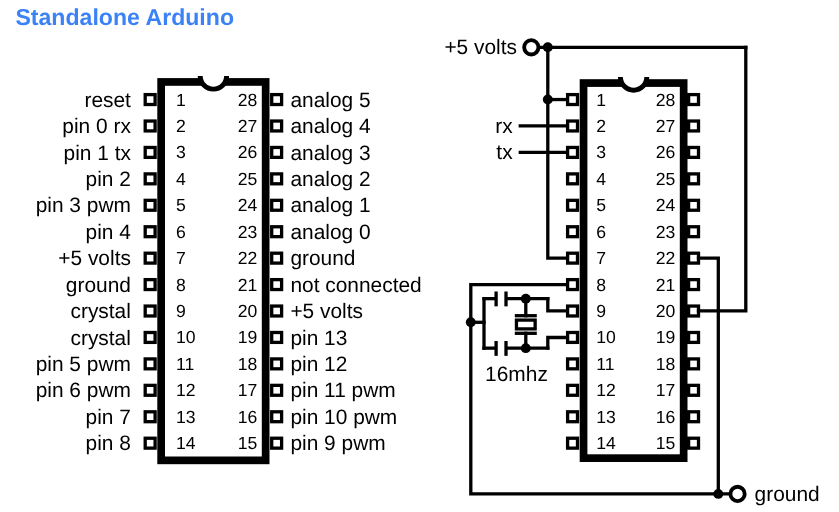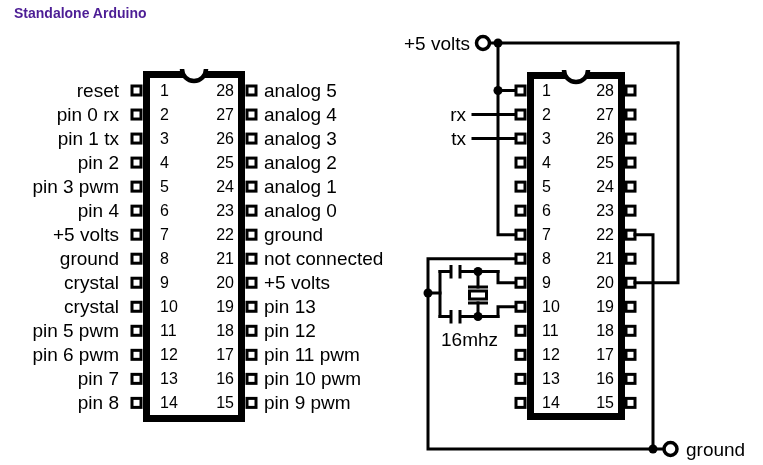--- a/index.html
+++ b/index.html
@@ -1,18 +1,18 @@
 <!DOCTYPE html>
 <html><head>
 <meta charset="utf-8">
 <style>
   html,body{margin:0;padding:0;background:#ffffff;}
   .stage{position:relative;width:763px;height:465px;background:#ffffff;overflow:hidden;
          font-family:"Liberation Sans",sans-serif;}
-  .title{position:absolute;left:14px;top:5px;font-size:14px;font-weight:bold;color:#4c1d95;}
+  .title{position:absolute;left:14px;top:5px;font-size:21px;font-weight:bold;color:#3b82f6;}
   svg{position:absolute;left:0;top:0;}
   .body{fill:#ffffff;stroke:#000000;stroke-width:7;}
   .notch-punch{fill:#ffffff;stroke:none;}
   .notch-arc{fill:#ffffff;stroke:#000000;stroke-width:4.5;}
   .pad{fill:#ffffff;stroke:#000000;stroke-width:3;}
   .wire{fill:none;stroke:#000000;stroke-width:3;stroke-linecap:square;stroke-linejoin:miter;}
   .plate{fill:none;stroke:#000000;stroke-width:3;stroke-linecap:butt;}
   .xtal{fill:#ffffff;stroke:#000000;stroke-width:3;}
   .dot{fill:#000000;stroke:none;}
   .term{fill:#ffffff;stroke:#000000;stroke-width:3.5;}

